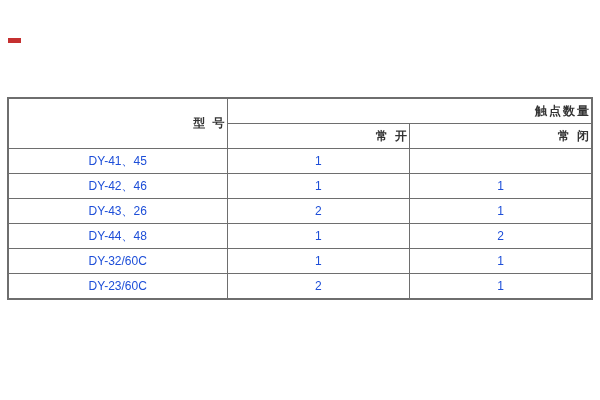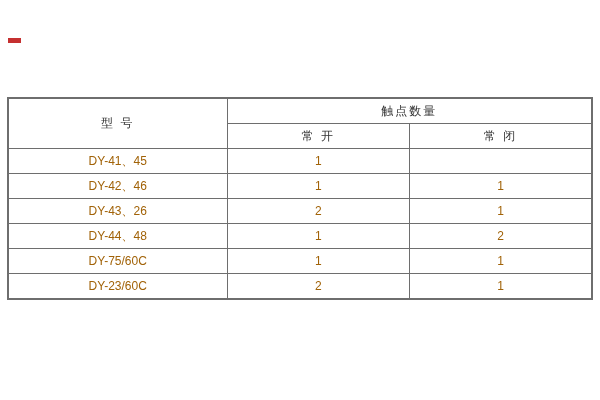--- a/index.html
+++ b/index.html
@@ -36,29 +36,30 @@
     border-collapse: collapse;
     border: 2px solid #6e6e6e;
     table-layout: fixed;
   }
   table.spec td {
     border: 1px solid #6e6e6e;
     height: 24px;
     text-align: center;
     vertical-align: middle;
     font-size: 12px;
-    color: #a16207;
+    color: #1d4ed8;
     padding: 0;
     overflow: hidden;
     white-space: nowrap;
   }
   table.spec td.hdr {
-    font-weight: normal;
+    font-weight: bold;
     letter-spacing: 2px;
     color: #333333;
+    text-align: right;
   }
   col.c-model { width: 37.5%; }
   col.c-no    { width: 31.25%; }
   col.c-nc    { width: 31.25%; }
 </style>
 </head>
 <body>
 
 <div class="page">
 
@@ -95,21 +96,21 @@
           <td>DY-43、26</td>
           <td>2</td>
           <td>1</td>
         </tr>
         <tr>
           <td>DY-44、48</td>
           <td>1</td>
           <td>2</td>
         </tr>
         <tr>
-          <td>DY-75/60C</td>
+          <td>DY-32/60C</td>
           <td>1</td>
           <td>1</td>
         </tr>
         <tr>
           <td>DY-23/60C</td>
           <td>2</td>
           <td>1</td>
         </tr>
       </tbody>
     </table>

